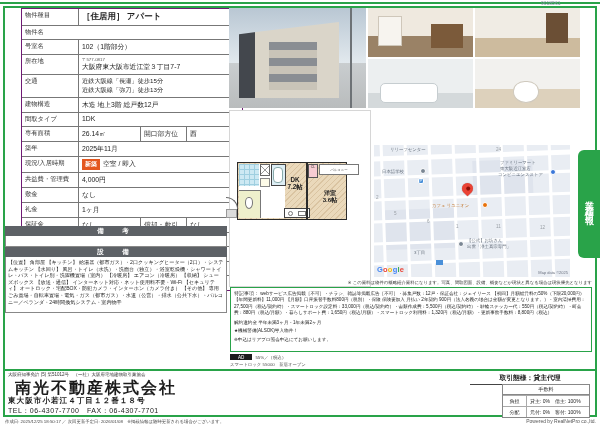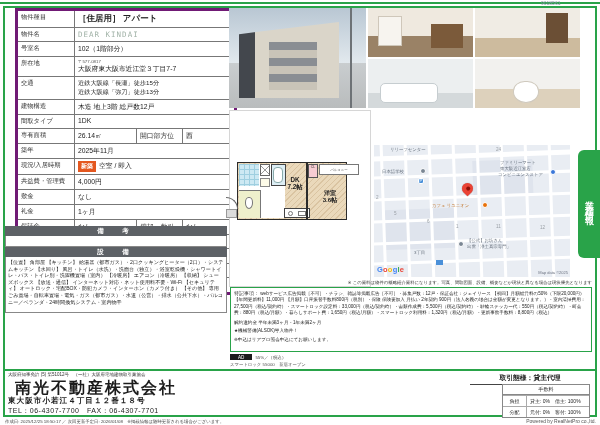--- a/index.html
+++ b/index.html
@@ -5,21 +5,21 @@
   *{margin:0;padding:0;box-sizing:border-box}
   html,body{width:600px;height:425px}
   body{position:relative;background:#fff;font-family:"Liberation Sans","DejaVu Sans",sans-serif;color:#222;overflow:hidden}
   .abs{position:absolute}
   
   .top-rule{left:0;top:2px;width:600px;height:2px;background:#29a349}
   .frame{left:3px;top:6px;width:594px;height:411px;border:2px solid #29a349}
   .sep-green{left:4px;top:369px;width:592px;height:2px;background:#29a349}
   .doc-code{left:541px;top:0;font-size:5px;color:#8b93a8}
   
-  .ptable{left:15px;top:8px;width:222px;border:3px solid #701a75;background:#fff}
+  .ptable{left:21px;top:8px;width:222px;border:1px solid #701a75;background:#fff}
   .trow{display:grid;grid-template-columns:56px 1fr;border-top:1px solid #777}
   .trow:first-child{border-top:none}
   .trow.four{grid-template-columns:56px 62px 46px 1fr}
   .tl{padding:2px 3px;font-size:6.3px;color:#333}
   .tv{padding:2px 3px;font-size:6.8px;border-left:1px solid #777}
   .tv.big{font-size:8.5px;font-weight:bold}
   .tv.pname{font-family:"DejaVu Sans Mono",monospace;font-size:7.5px;color:#a2b3a8;letter-spacing:1px}
   .zip{display:block;font-size:4.4px;color:#555}
   .l2{display:block;font-size:6.2px}
   .badge-new{display:inline-block;background:#e4571f;color:#fff;font-size:6px;font-weight:bold;padding:1px 3px;margin-right:3px;vertical-align:middle}
@@ -120,21 +120,20 @@
 <div class="abs frame"></div>
 <div class="abs sep-green"></div>
 
 <div class="abs ptable">
   <div class="trow">
       <div class="tl">物件種目</div>
       <div class="tv big">［住居用］ アパート</div>
     </div>
   <div class="trow">
       <div class="tl">物件名</div>
-      <div class="tv pname">DEAR KINDAI</div>
     </div>
   <div class="trow">
       <div class="tl">号室名</div>
       <div class="tv">102（1階部分）</div>
     </div>
   <div class="trow">
       <div class="tl">所在地</div>
       <div class="tv"><span class="zip">〒577-0817</span><span>大阪府東大阪市近江堂３丁目7-7</span></div>
     </div>
   <div class="trow">

